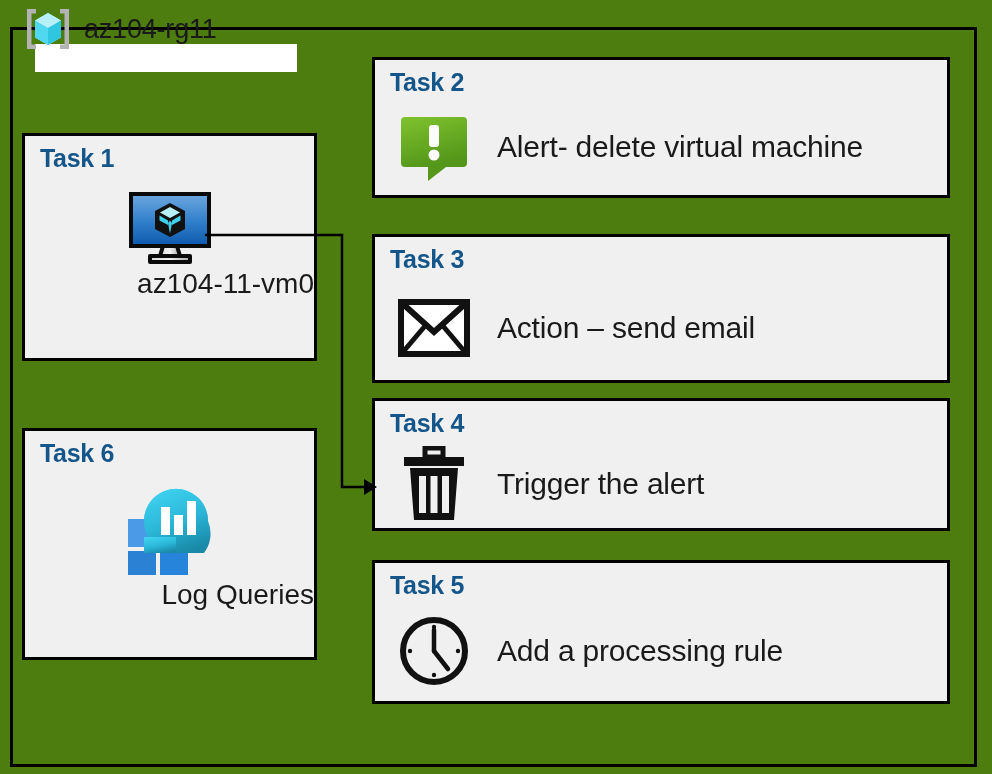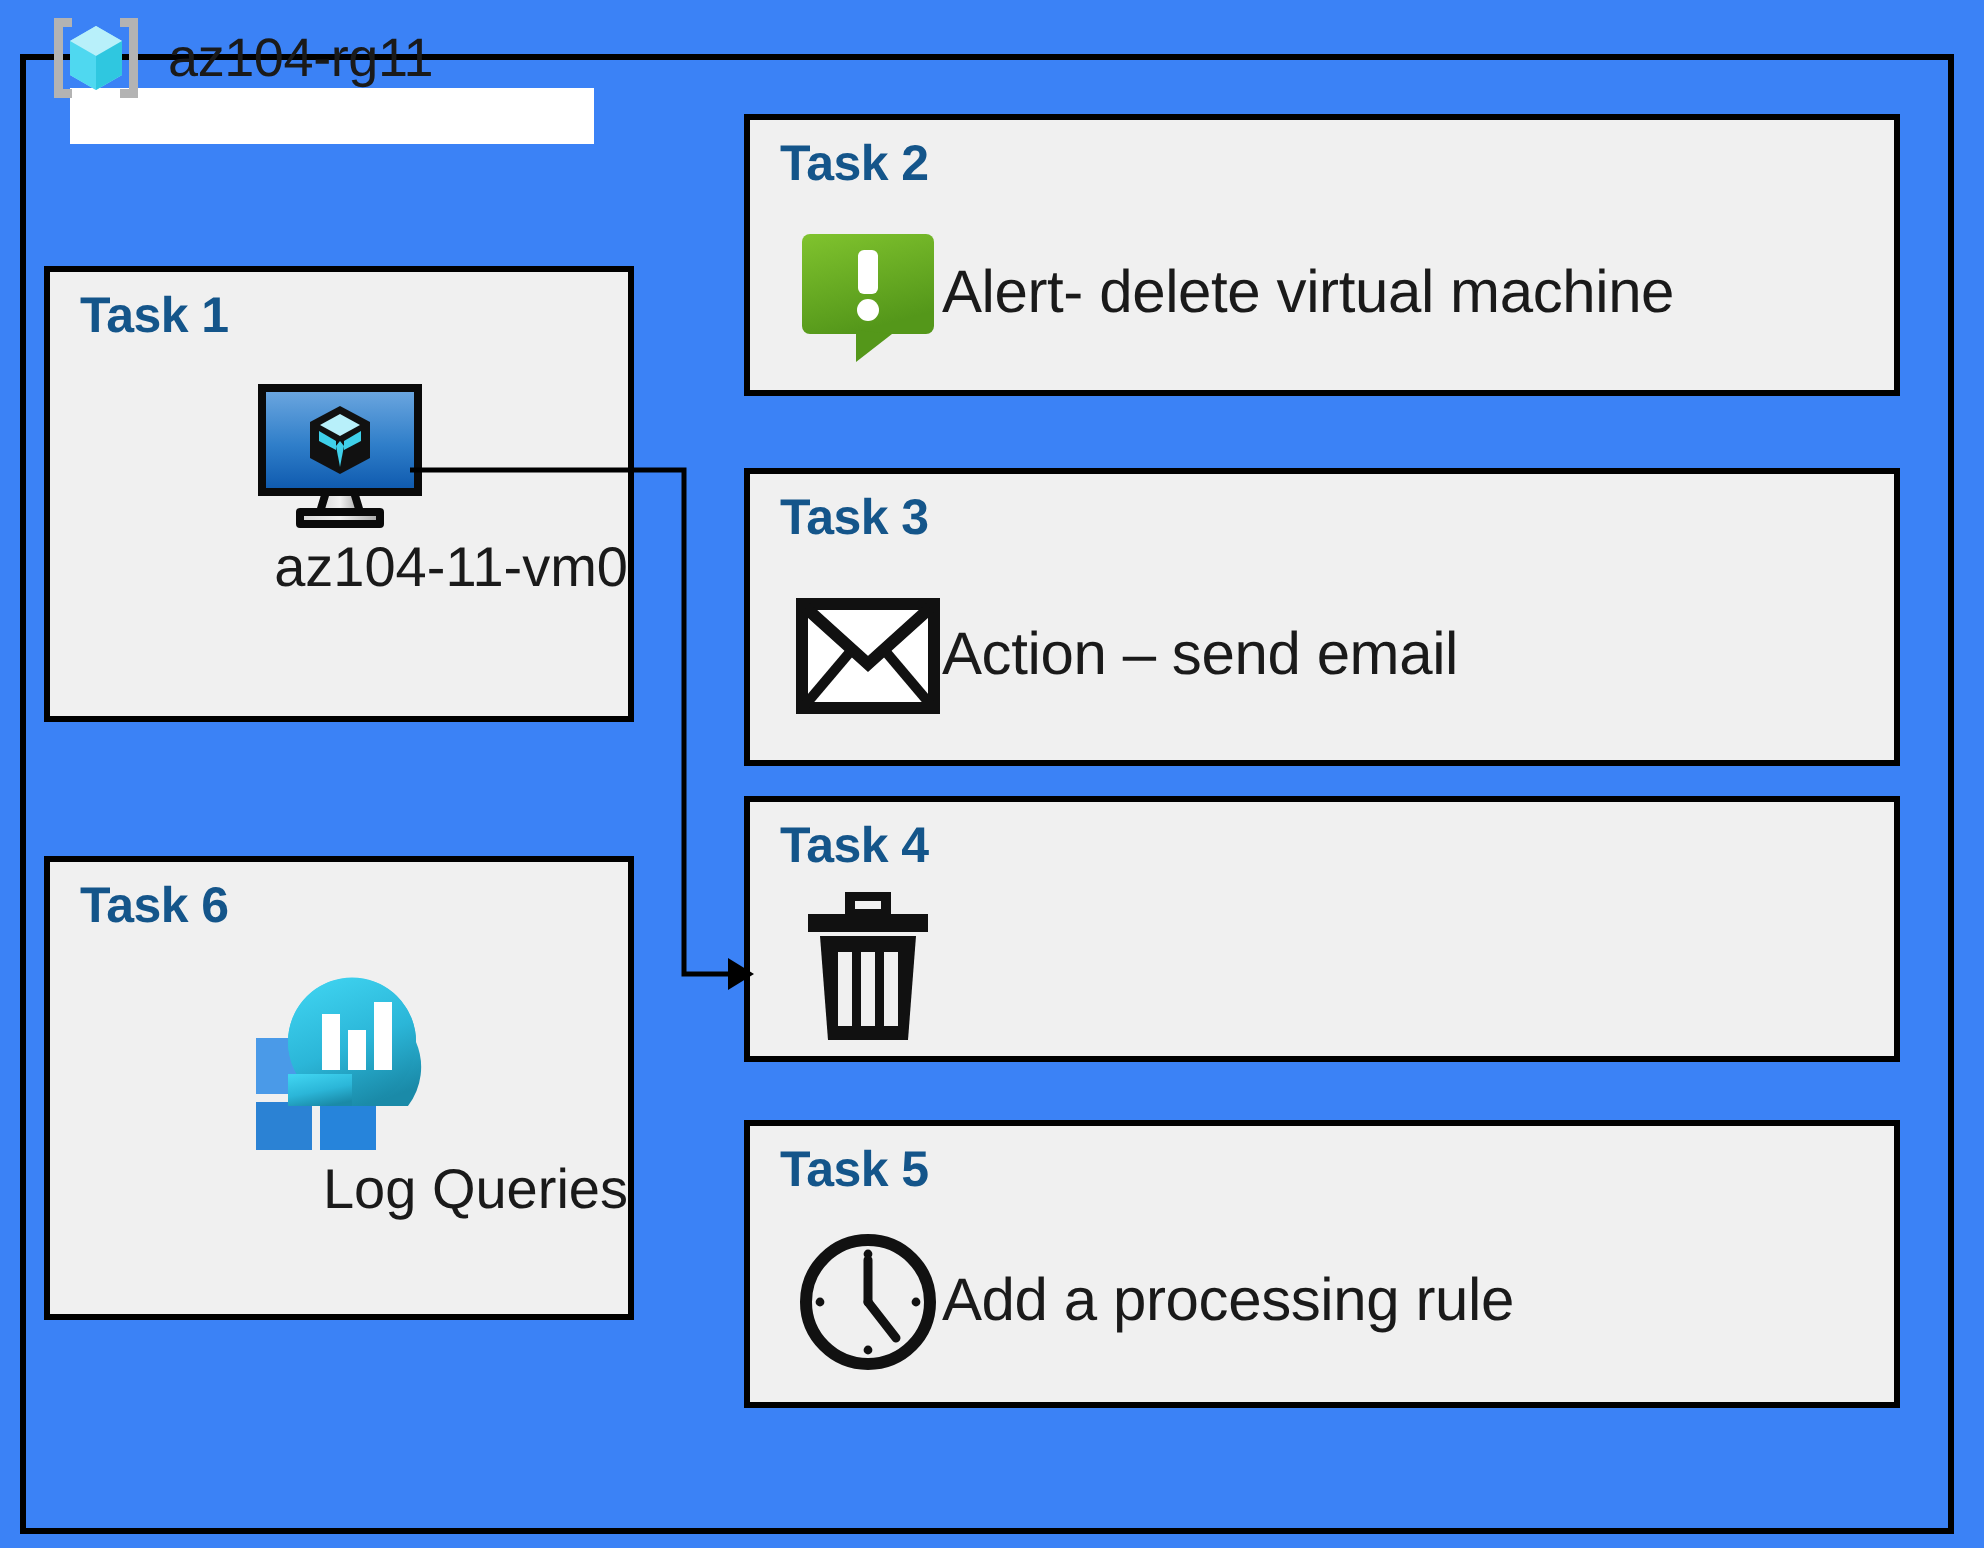--- a/index.html
+++ b/index.html
@@ -8,21 +8,21 @@
     padding: 0;
     background: #ffffff;
   }
   body {
     font-family: "Liberation Sans", sans-serif;
   }
   #canvas {
     position: relative;
     width: 992px;
     height: 774px;
-    background: #3b82f6;
+    background: #4d7c0f;
     overflow: hidden;
   }
 
   
   .rg-frame {
     position: absolute;
     left: 10px;
     top: 27px;
     width: 967px;
     height: 740px;
@@ -102,20 +102,21 @@
   
   .card-h { width: 578px; }
   .card-h .h-row {
     position: absolute;
     left: 22px;
     right: 10px;
     top: 44px;
     bottom: 6px;
     display: flex;
     align-items: center;
+    gap: 26px;
   }
   .card-h .h-icon {
     flex: 0 0 auto;
     width: 74px;
     display: flex;
     justify-content: center;
     align-items: center;
   }
   .card-h .h-text {
     font-size: 30px;
@@ -281,20 +282,21 @@
 
           <rect x="3" y="11" width="60" height="9" fill="#111111"></rect>
 
           <path d="M9 22 L57 22 L53 74 L13 74 Z" fill="#111111"></path>
 
           <rect x="18" y="30" width="7" height="37" fill="#f0f0f0"></rect>
           <rect x="29.5" y="30" width="7" height="37" fill="#f0f0f0"></rect>
           <rect x="41" y="30" width="7" height="37" fill="#f0f0f0"></rect>
         </svg>
       </span>
+      <span class="h-text">Trigger the alert</span>
     </div>
   </div>
 
   <div class="card card-h" id="card-task5">
     <div class="card-label">Task 5</div>
     <div class="h-row">
       <span class="h-icon">
         <svg width="74" height="74" viewBox="0 0 74 74" aria-hidden="true">
           <circle cx="37" cy="37" r="31" fill="none" stroke="#111111" stroke-width="6"></circle>
 

